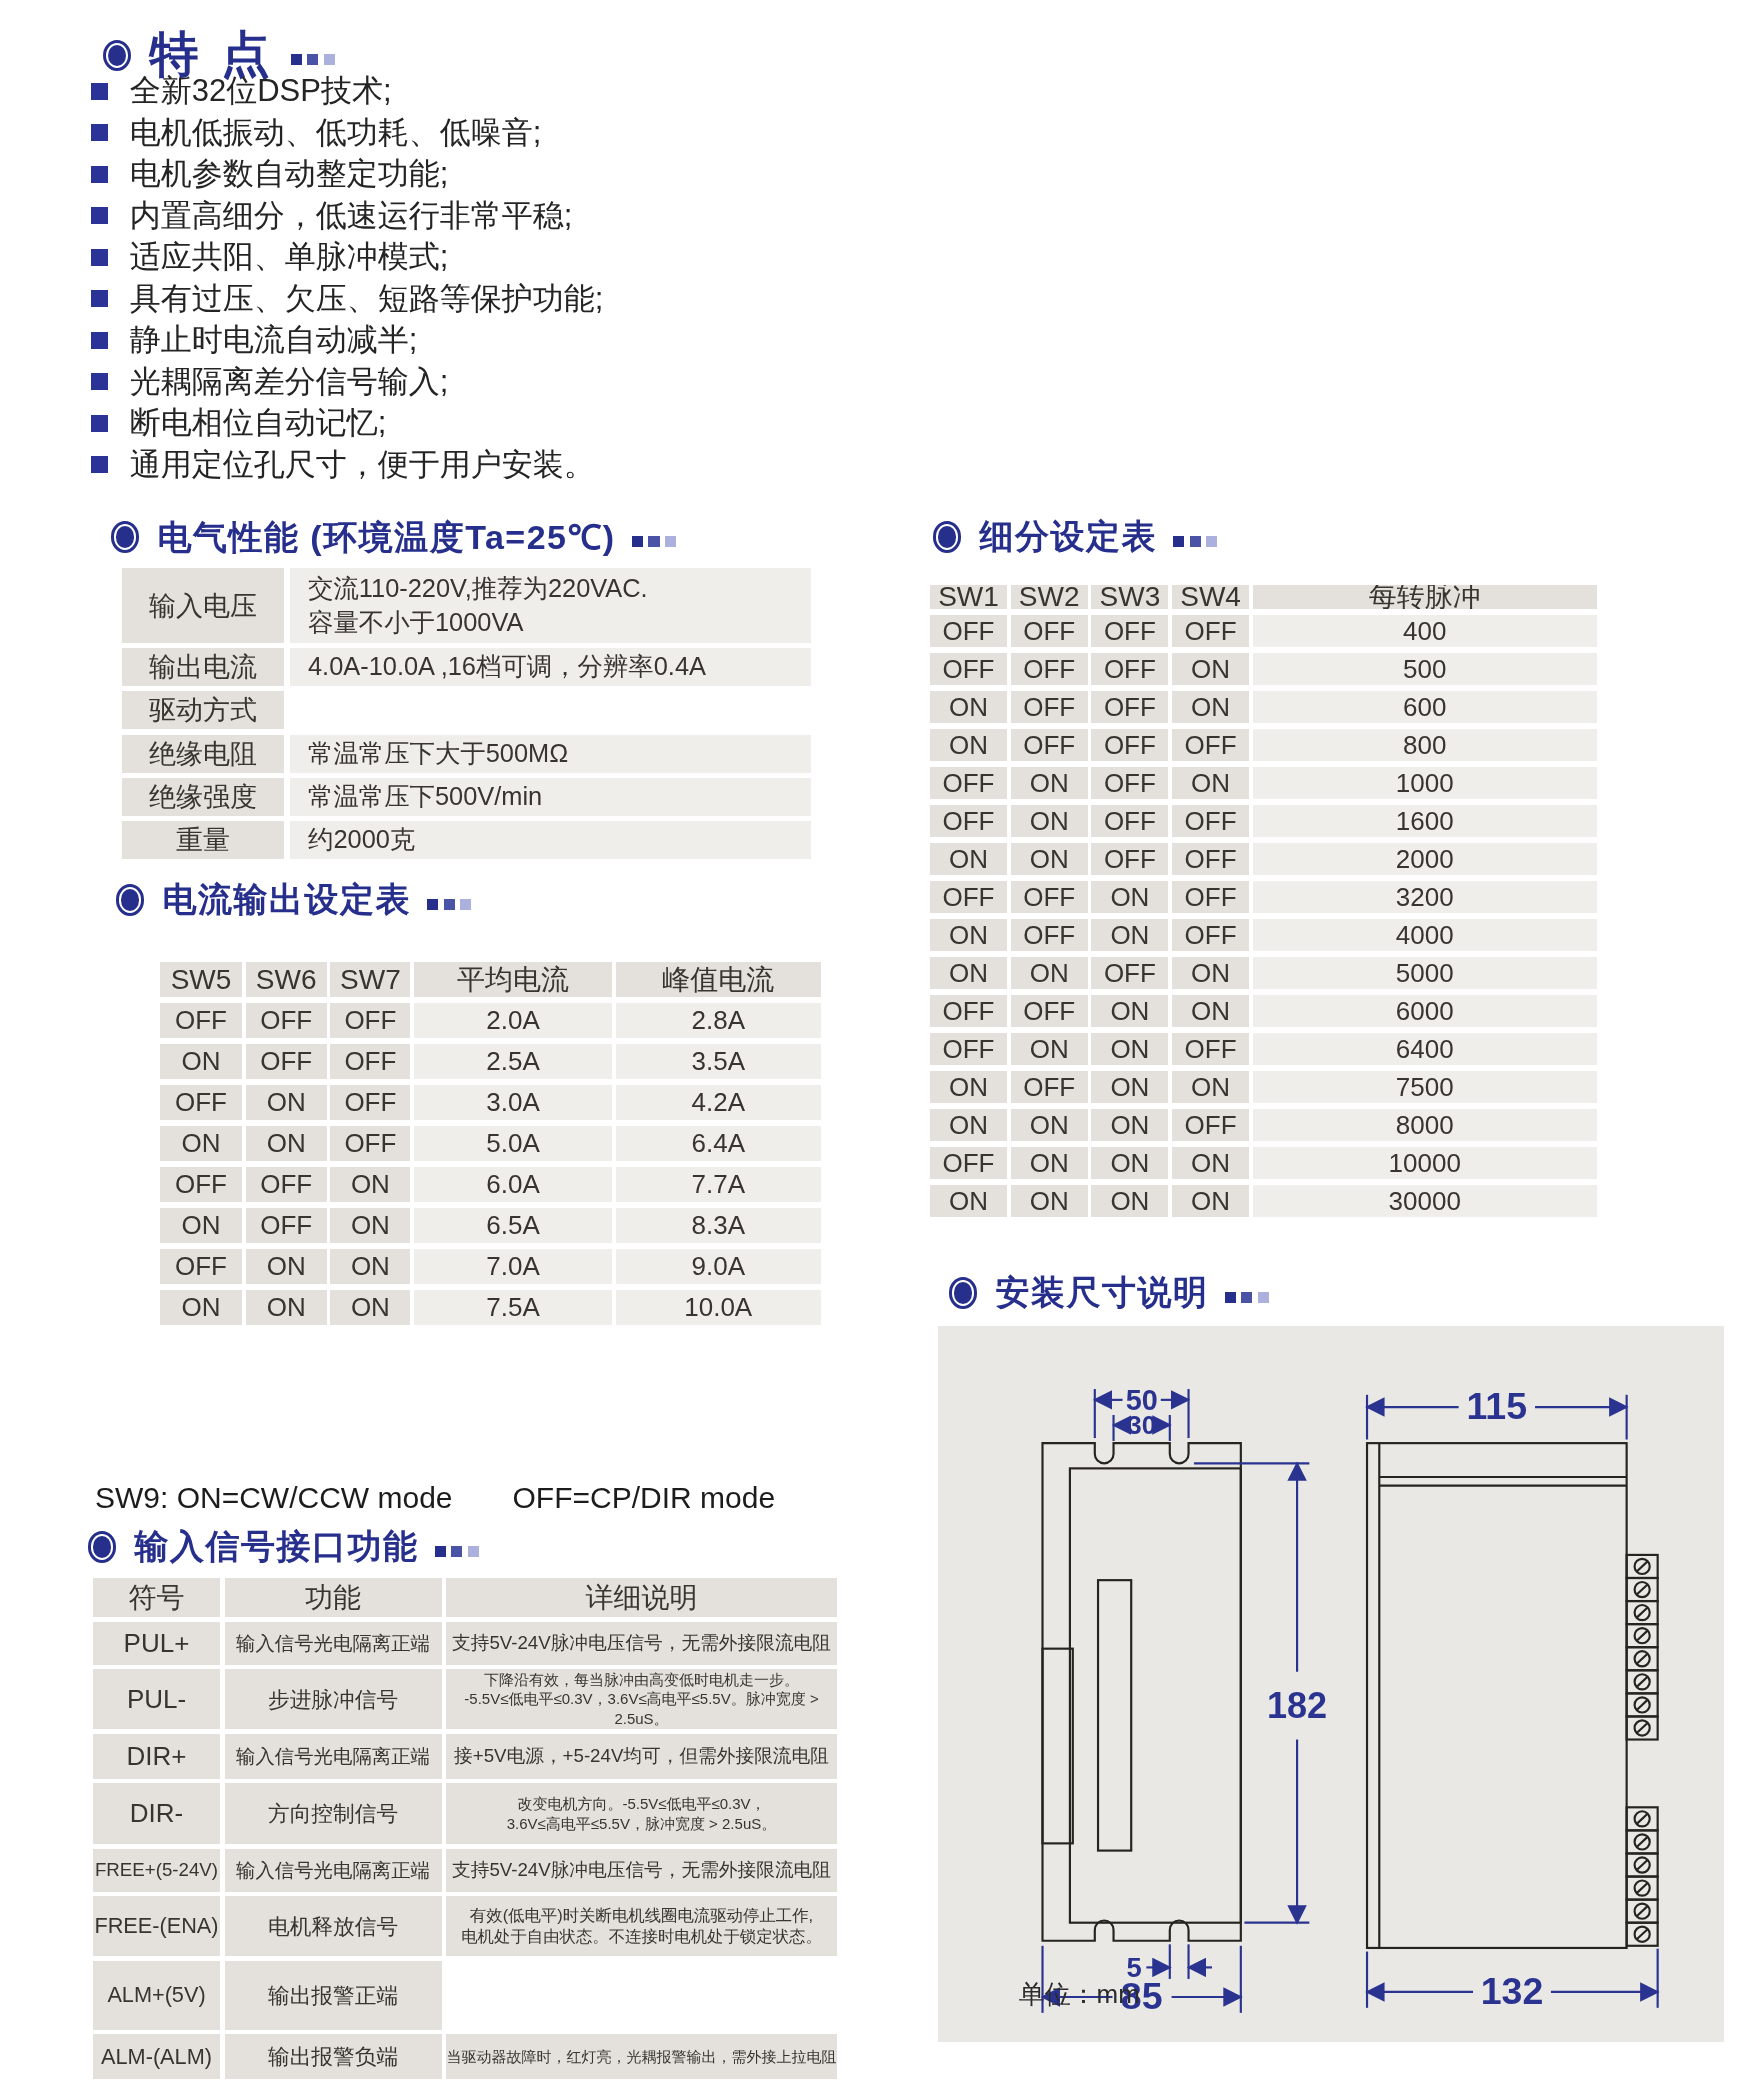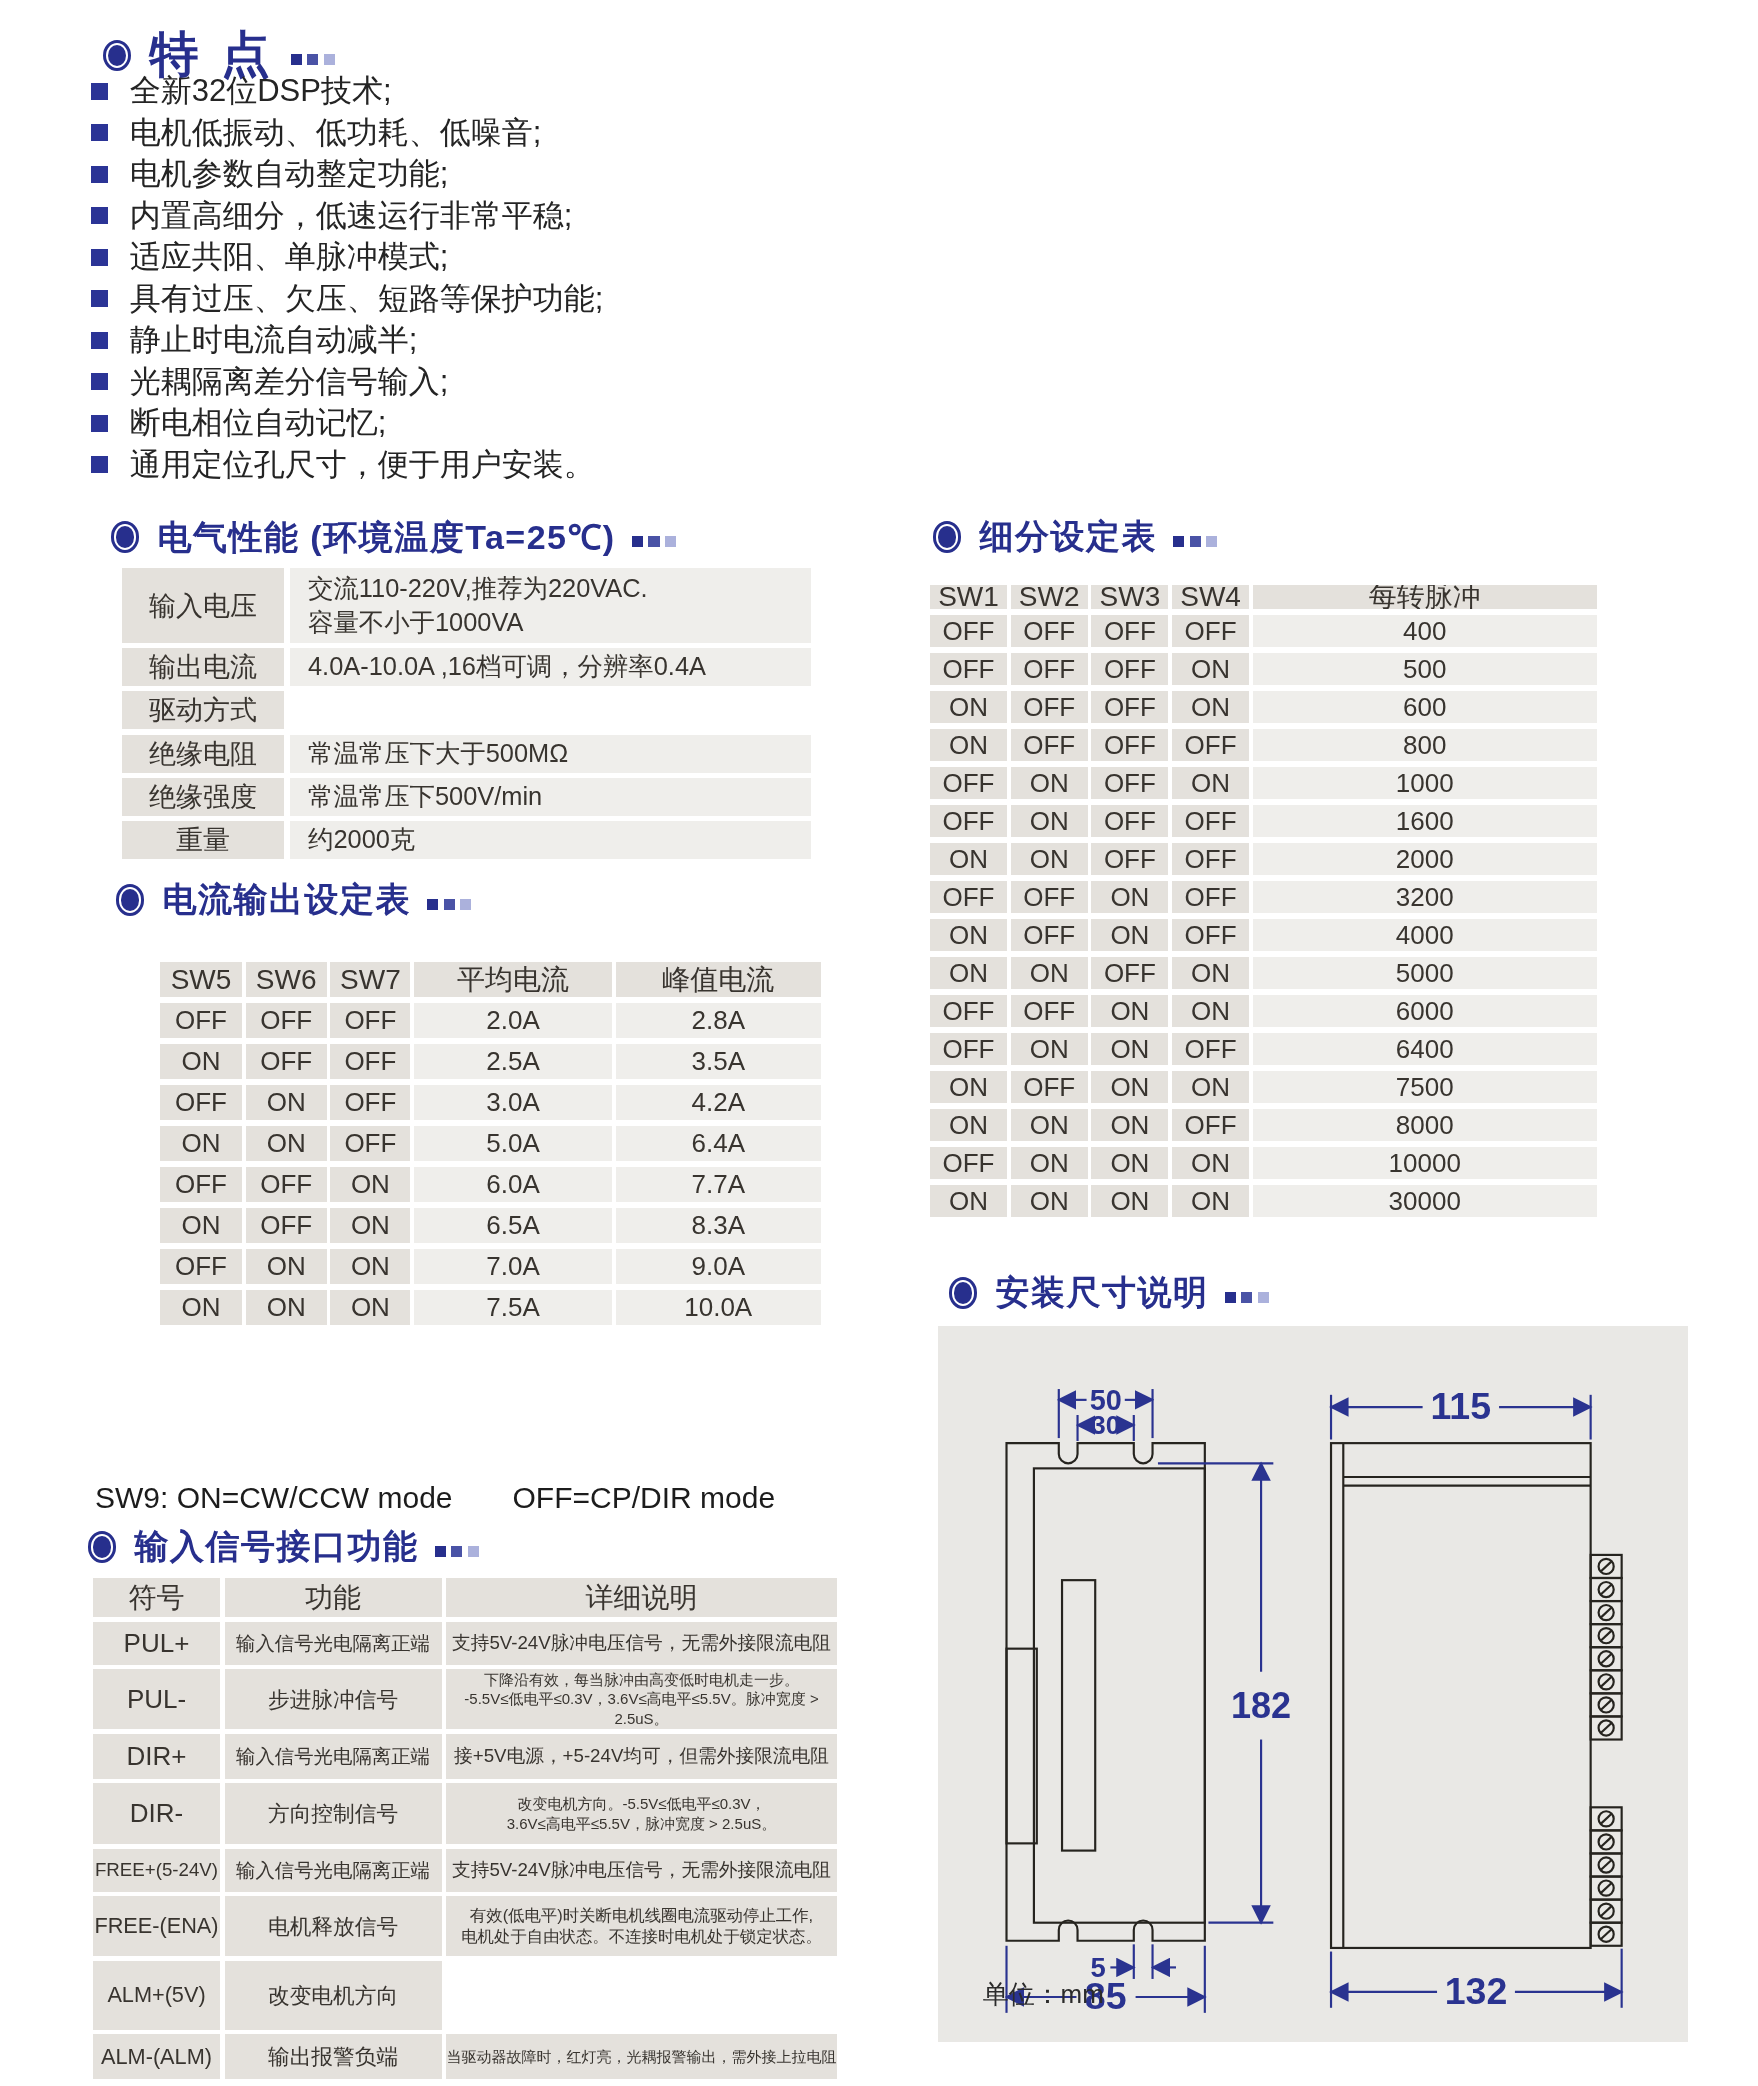--- a/index.html
+++ b/index.html
@@ -98,21 +98,21 @@
   #elec-title{left:111px;top:513px;}
   #cur-title{left:116px;top:877px;}
   #sig-title{left:88px;top:1524px;}
   #micro-title{left:933px;top:514px;}
   #mount-title{left:949px;top:1270px;}
 
   
   #sw9{position:absolute;left:95px;top:1478px;font-size:30px;color:#1c1c1c;white-space:pre;}
 
   
-  #mpanel{position:absolute;left:938px;top:1326px;width:750px;height:716px;background:var(--panel);}
+  #mpanel{position:absolute;left:938px;top:1326px;width:750px;height:716px;background:var(--panel);padding-left:36px;}
   #mpanel svg{display:block;width:100%;height:100%;}
   #mpanel svg text{font-family:"Liberation Sans",sans-serif;fill:var(--line);font-weight:bold;}
   .outline{fill:none;stroke:#26241f;stroke-width:3;}
   .dim{stroke:var(--line);stroke-width:3;fill:none;}
   .unit-txt{font-weight:normal !important;fill:#2b2b2b !important;}
 </style>
 </head>
 <body>
 
 <div id="page">
@@ -368,21 +368,21 @@
 
         <div class="row t3r">
           <div class="cell c-sym">FREE-(ENA)</div>
           <div class="cell c-fn">电机释放信号</div>
           <div class="cell c-det">有效(低电平)时关断电机线圈电流驱动停止工作,
 电机处于自由状态。不连接时电机处于锁定状态。</div>
         </div>
 
         <div class="row t3r">
           <div class="cell c-sym">ALM+(5V)</div>
-          <div class="cell c-fn">改变电机方向</div>
+          <div class="cell c-fn">输出报警正端</div>
         </div>
 
         <div class="row t3r">
           <div class="cell c-sym">ALM-(ALM)</div>
           <div class="cell c-fn">输出报警负端</div>
           <div class="cell c-det">当驱动器故障时，红灯亮，光耦报警输出，需外接上拉电阻</div>
         </div>
       </div>
   </div>
 

